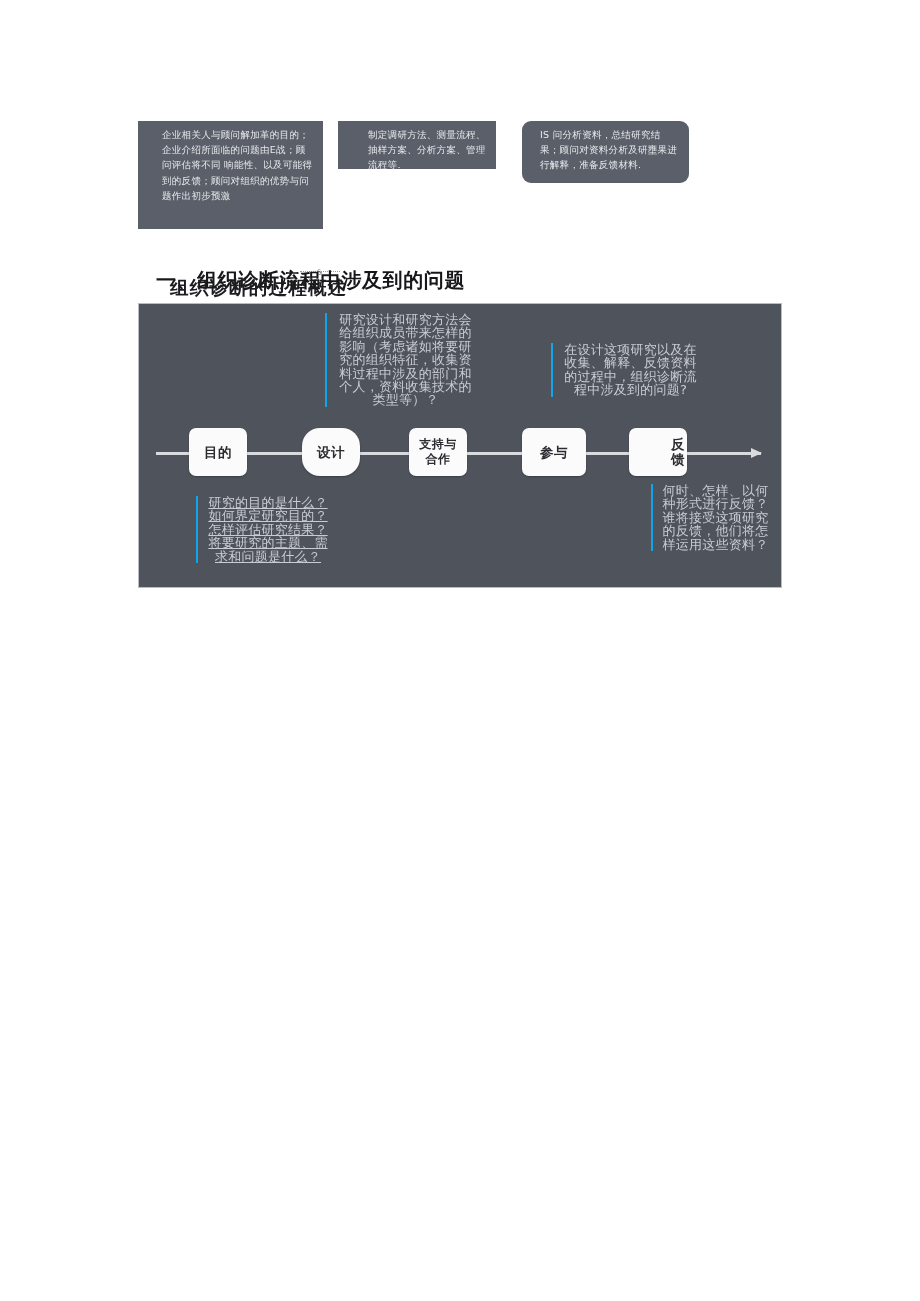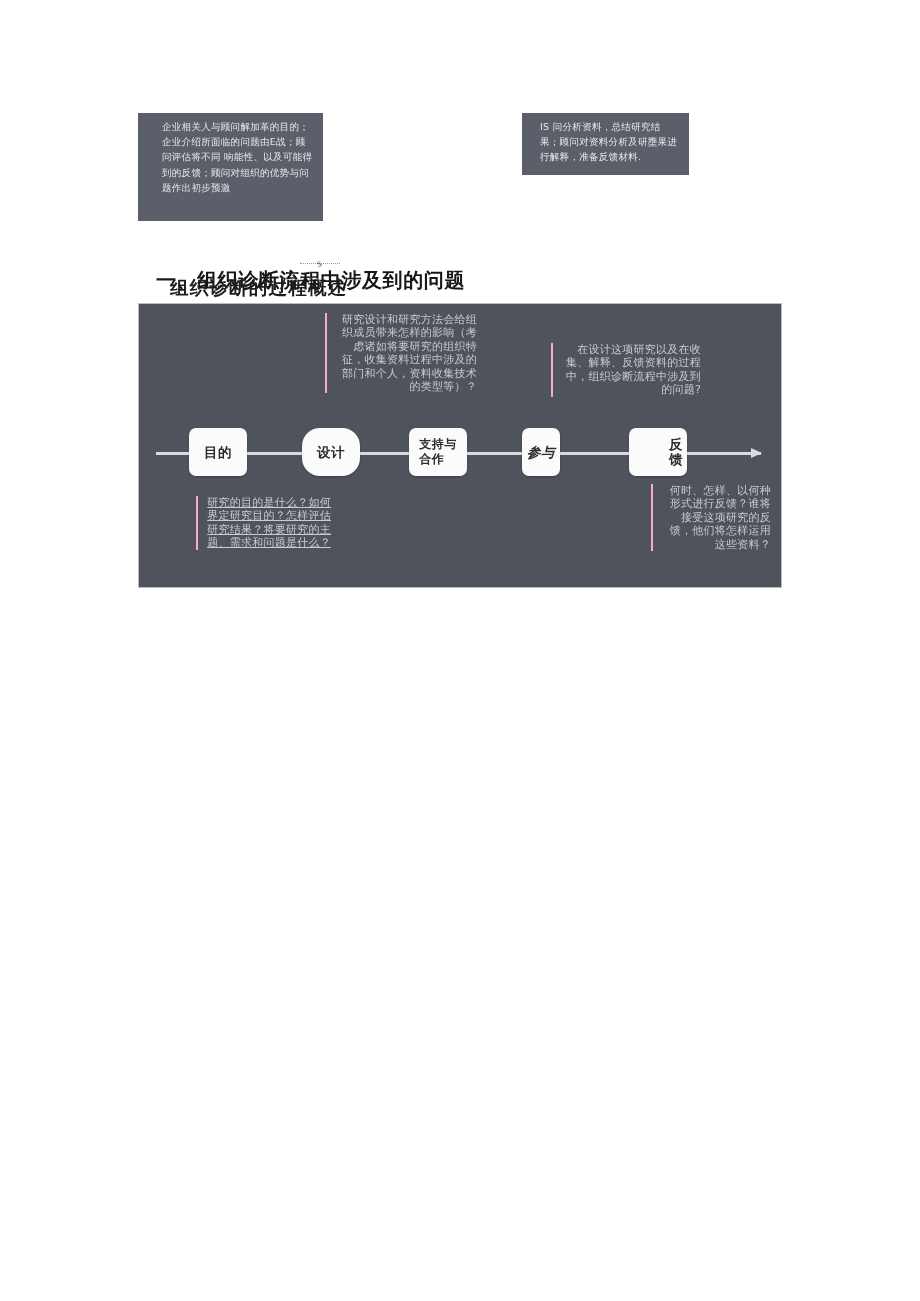--- a/index.html
+++ b/index.html
@@ -12,21 +12,21 @@
     height: 1301px;
     position: relative;
     font-family: "DejaVu Sans", "Liberation Sans", sans-serif;
     overflow: hidden;
   }
 
   
   .top-strip {
     position: absolute;
     left: 0;
-    top: 113px;
+    top: 121px;
     width: 780px;
     height: 115px;
   }
   .info-box {
     position: absolute;
     background: #5a5f69;
     color: #e9eaee;
     font-size: 9.5px;
     line-height: 15.2px;
     letter-spacing: .3px;
@@ -47,20 +47,21 @@
     width: 158px;
     height: 48px;
     padding-left: 30px;
   }
   .info-box.box3 {
     left: 522px;
     top: 0px;
     width: 167px;
     height: 62px;
     padding-left: 18px;
+    border-radius: 9px;
   }
 
   .strip-artifact {
     position: absolute;
     left: 318px;
     top: 140px;
     width: 26px;
     height: 22px;
     color: #2e2e33;
     font-size: 11px;
@@ -114,27 +115,27 @@
     height: 285px;
     background: #4f535c;
     border: 1px solid #b9bcc2;
     box-sizing: border-box;
   }
 
   
   .note {
     position: absolute;
     color: #c9ccd3;
-    font-size: 11px;
+    font-size: 13px;
     line-height: 13.4px;
     letter-spacing: .25px;
-    border-left: 2px solid #f9a8d4;
+    border-left: 2px solid #0ea5e9;
     padding-left: 7px;
     box-sizing: border-box;
-    text-align: right;
+    text-align: center;
   }
   .note.n-design   { left: 186px; top:  9px;  width: 152px; }
   .note.n-particip { left: 412px; top: 39px;  width: 150px; }
   .note.n-purpose  { left:  57px; top: 192px; width: 135px; text-decoration: underline; }
   .note.n-support  { left: 310px; top: 180px; width: 145px; }
   .note.n-feedback { left: 512px; top: 180px; width: 120px; }
 
   
   .axis {
     position: absolute;
@@ -160,41 +161,42 @@
   .stage {
     position: absolute;
     top: 124px;
     height: 48px;
     background: #fbfbfc;
     color: #2b2b30;
     border-radius: 7px;
     display: flex;
     align-items: center;
     justify-content: center;
-    text-align: left;
+    text-align: center;
     font-size: 13.5px;
     line-height: 15px;
     letter-spacing: .5px;
     font-weight: 600;
     box-shadow: 0 1px 2px rgba(0,0,0,.25);
     box-sizing: border-box;
   }
   .stage.s1 { left:  50px; width: 58px; }
   .stage.s2 { left: 163px; width: 58px; border-radius: 18px; }
   .stage.s3 { left: 270px; width: 58px; font-size: 12px; }
-  .stage.s4 { left: 383px; width: 38px; font-style: italic; }
+  .stage.s4 { left: 383px; width: 64px; }
   .stage.s5 { left: 490px; width: 58px; padding-left: 40px; }
 </style>
 </head>
 <body>
 
 <div class="top-strip">
 
   <div class="info-box box1">企业相关人与顾问解加革的目的；企业介绍所面临的问题由E战；顾问评估将不同 响能性、以及可能得到的反馈；顾问对组织的优势与问题作出初步预激</div>
 
+  <div class="info-box box2">制定调研方法、测量流程、抽样方案、分析方案、管理流程等.</div>
 
   <div class="info-box box3">IS 问分析资料，总结研究结果；顾问对资料分析及研壅果进行解释，准备反馈材料.</div>
 
   <div class="strip-dots"></div>
   <div class="strip-artifact">s</div>
 </div>
 
 <div class="heading-zone">
   <div class="heading h-a">一、组织诊断流程中涉及到的问题</div>
   <div class="heading h-b">组织诊断的过程概述</div>

